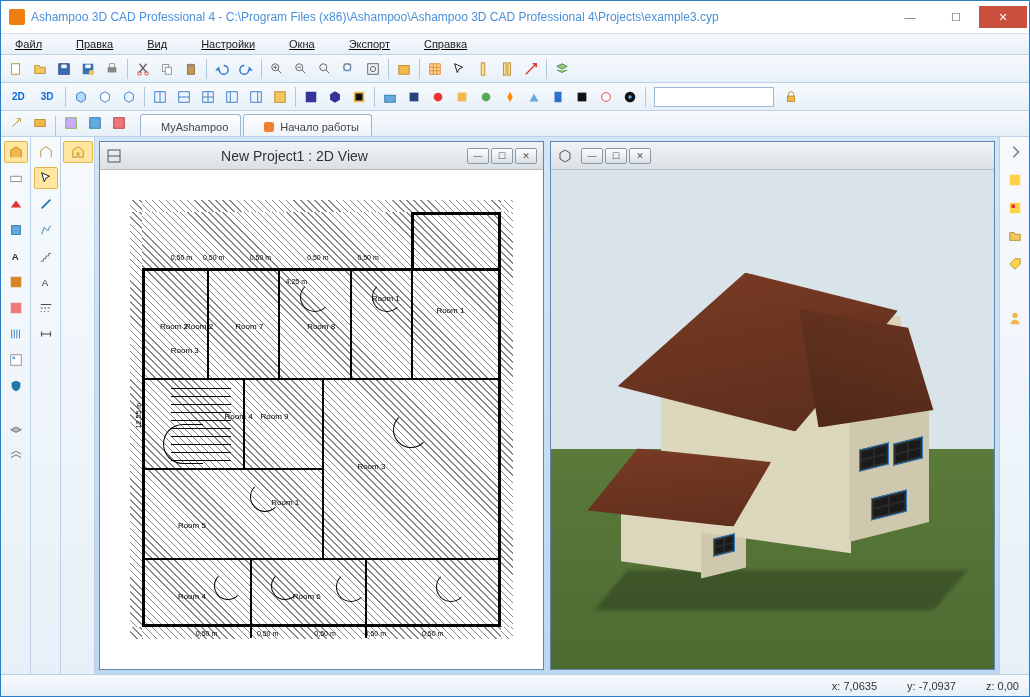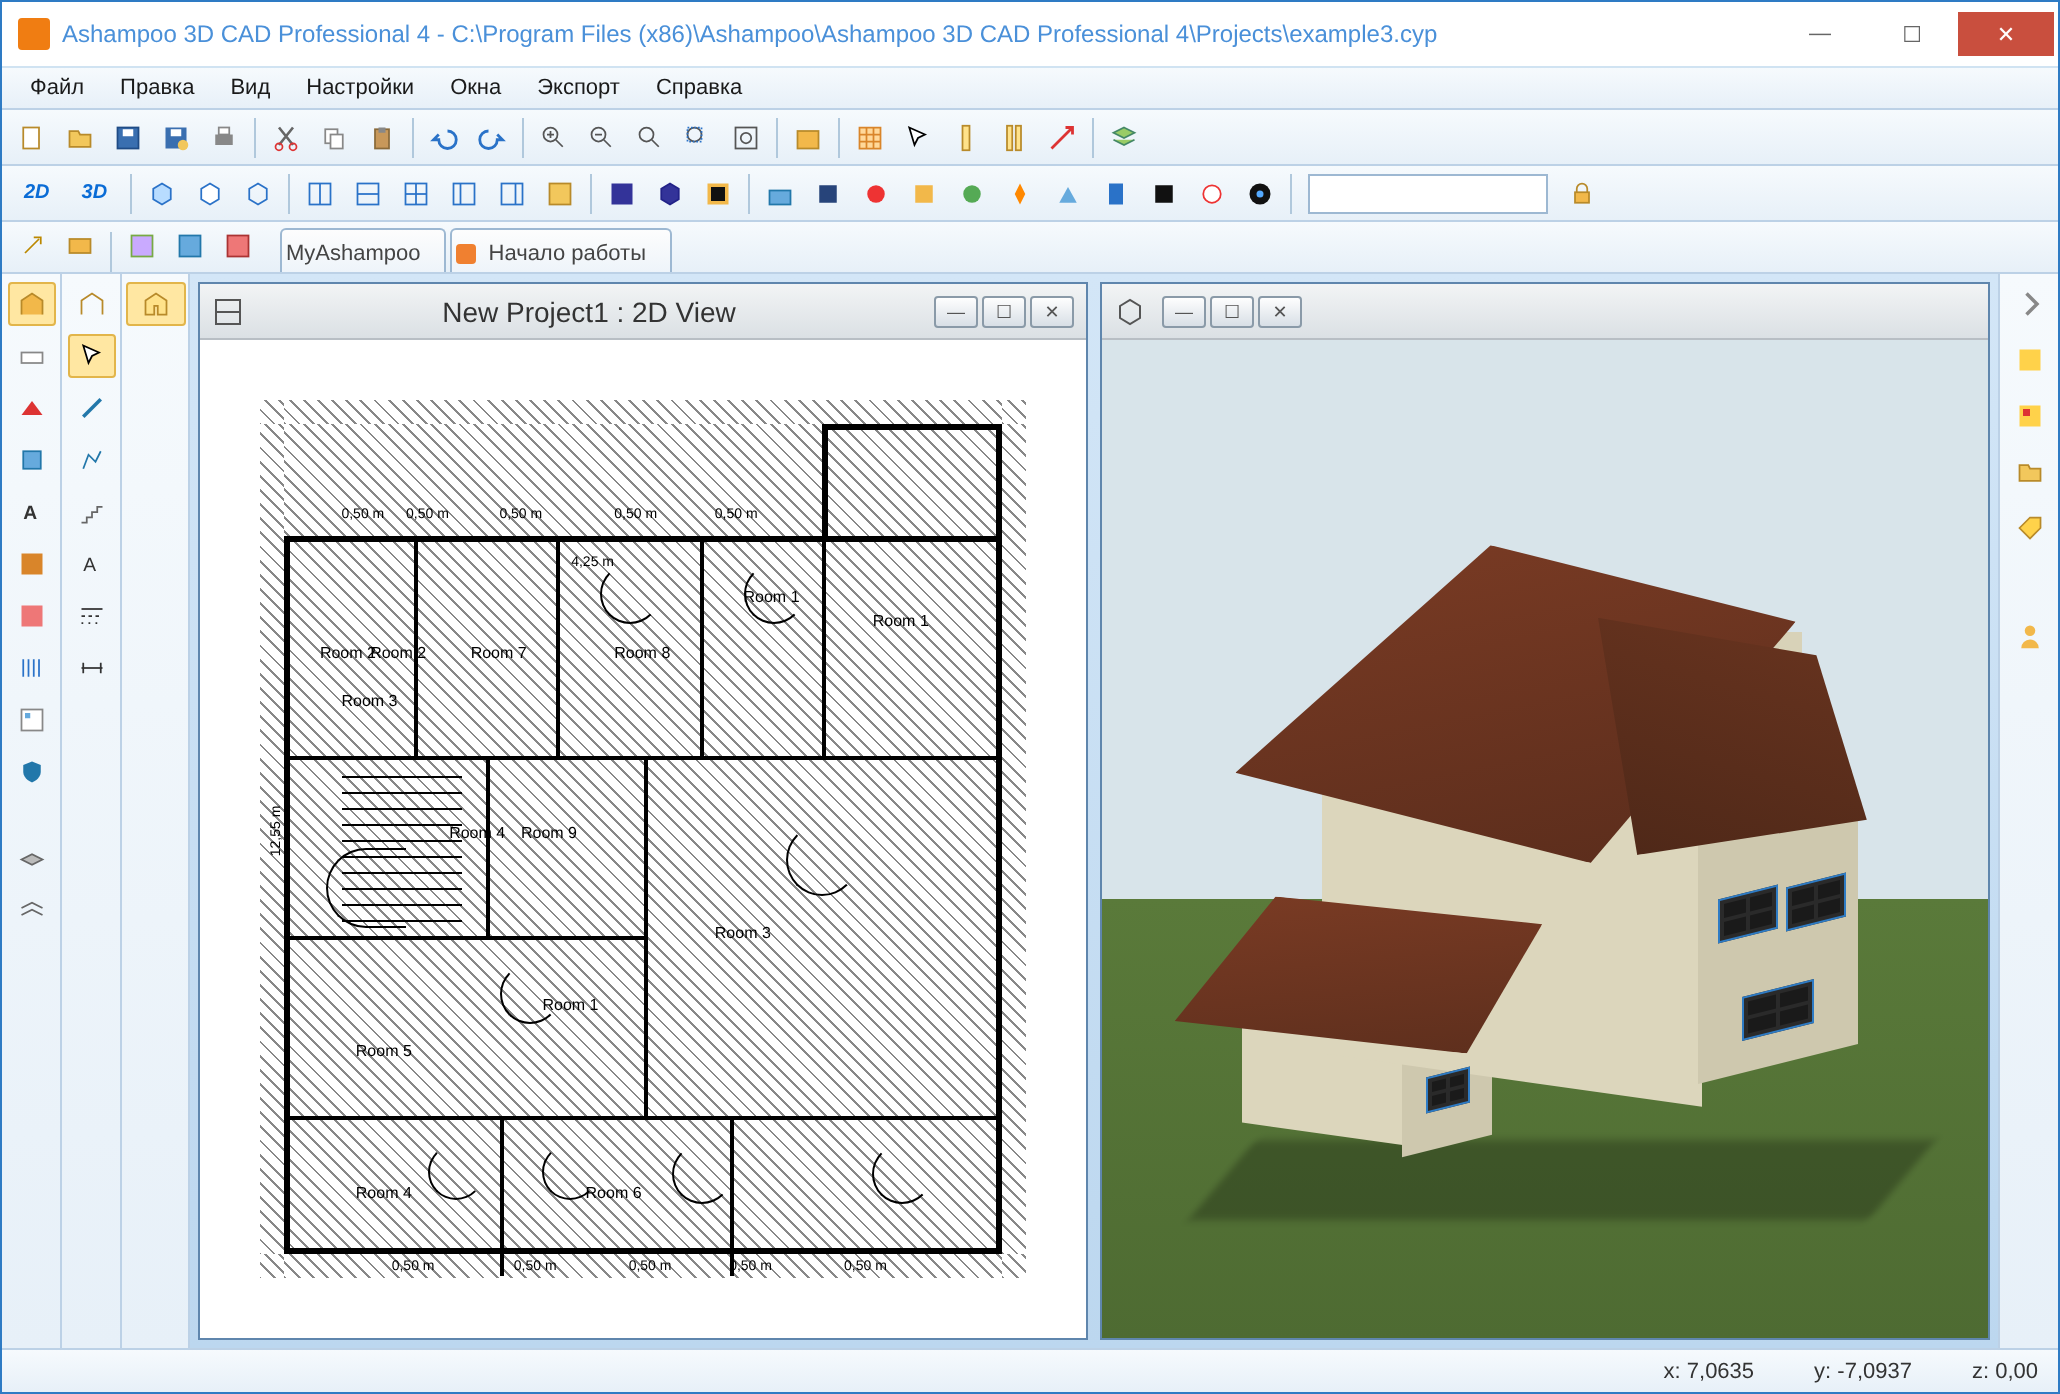--- a/index.html
+++ b/index.html
@@ -4,30 +4,30 @@
 <style>
 * { margin: 0; padding: 0; box-sizing: border-box; font-family: "Segoe UI", Tahoma, sans-serif; font-size: 11px; }
 html, body { width: 1030px; height: 697px; overflow: hidden; }
 .window { width: 1030px; height: 697px; background: #fff; display: flex; flex-direction: column; border: 1px solid #2e7bc4; }
 .titlebar { height: 26px; background: linear-gradient(#fff,#fff); display: flex; align-items: center; padding: 16px 2px; }
 .titlebar .icon { width: 16px; height: 16px; background: #f07d12; border-radius: 2px; margin: 0 6px; }
 .titlebar .title { color: #4a90d9; font-size: 12px; flex: 1; white-space: nowrap; overflow: hidden; }
 .winbtns { display: flex; }
 .winbtn { width: 46px; height: 22px; display: flex; align-items: center; justify-content: center; color: #666; }
 .winbtn.close { background: #c94f3e; color: #fff; width: 48px; }
-.menubar { height: 22px; background: linear-gradient(#f6fafd,#e7f0f8); border-top: 1px solid #d0e3f2; border-bottom: 1px solid #bcd1e6; display: flex; align-items: center; padding: 0 6px; gap: 2px; }
+.menubar { height: 22px; background: linear-gradient(#f6fafd,#e7f0f8); border-top: 1px solid #d0e3f2; border-bottom: 1px solid #bcd1e6; display: flex; align-items: center; padding: 0 6px; gap: 18px; text-decoration: underline; }
 .menubar span { padding: 2px 8px; color: #1a1a1a; }
 .toolbar { height: 28px; background: linear-gradient(#f6fafd,#e7f0f8); border-bottom: 1px solid #bcd1e6; display: flex; align-items: center; padding: 0 4px; gap: 2px; }
 .tbtn { width: 22px; height: 22px; display: flex; align-items: center; justify-content: center; border: 1px solid transparent; border-radius: 2px; }
 .tbtn svg { width: 14px; height: 14px; }
 .tsep { width: 1px; height: 20px; background: #b0c8dc; margin: 0 2px; }
-.tbtn.txt { width: auto; padding: 0 6px; font-size: 10px; font-weight: bold; color: #0a6cd6; font-style: italic; }
+.tbtn.txt { width: auto; padding: 0 6px; font-size: 10px; font-weight: bold; color: #0a6cd6; }
 .tabsbar { height: 26px; background: linear-gradient(#f6fafd,#e7f0f8); border-bottom: 1px solid #bcd1e6; display: flex; align-items: flex-end; padding: 0 4px; gap: 2px; }
 .tabsbar .tbtn { margin-bottom: 2px; }
-.tab { height: 22px; background: linear-gradient(#fdfdfd,#eef4fa); border: 1px solid #9db8d2; border-bottom: none; border-radius: 3px 3px 0 0; padding: 3px 12px 0 2px; display: flex; align-items: center; gap: 6px; font-size: 11px; color: #444; }
+.tab { height: 22px; background: linear-gradient(#fdfdfd,#eef4fa); border: 1px solid #9db8d2; border-bottom: none; border-radius: 3px 3px 0 0; padding: 3px 12px 0 20px; display: flex; align-items: center; gap: 6px; font-size: 11px; color: #444; }
 .tab .dot { width: 10px; height: 10px; background: #f08030; border-radius: 2px; }
 .workarea { flex: 1; background: linear-gradient(#d3e6f7,#bcd7ef); display: flex; position: relative; overflow: hidden; }
 .sidecol { width: 30px; background: linear-gradient(#f6fafd,#e7f0f8); border-right: 1px solid #bcd1e6; display: flex; flex-direction: column; align-items: center; padding-top: 4px; gap: 4px; }
 .sbtn { width: 24px; height: 22px; display: flex; align-items: center; justify-content: center; border: 1px solid transparent; border-radius: 2px; }
 .sbtn.sel { background: #ffe7a2; border-color: #e2b54a; }
 .sbtn svg { width: 14px; height: 14px; }
 .rightcol { width: 30px; background: linear-gradient(#f6fafd,#e7f0f8); border-left: 1px solid #bcd1e6; display: flex; flex-direction: column; align-items: center; padding-top: 4px; gap: 6px; }
 .views { flex: 1; display: flex; gap: 6px; padding: 4px; }
 .panel { flex: 1; display: flex; flex-direction: column; background: #fff; border: 1px solid #5f86ad; }
 .panel .phead { height: 28px; background: linear-gradient(#f2f4f5,#dbe0e4); border-bottom: 1px solid #b8bec4; display: flex; align-items: center; padding: 0 6px; gap: 8px; }

